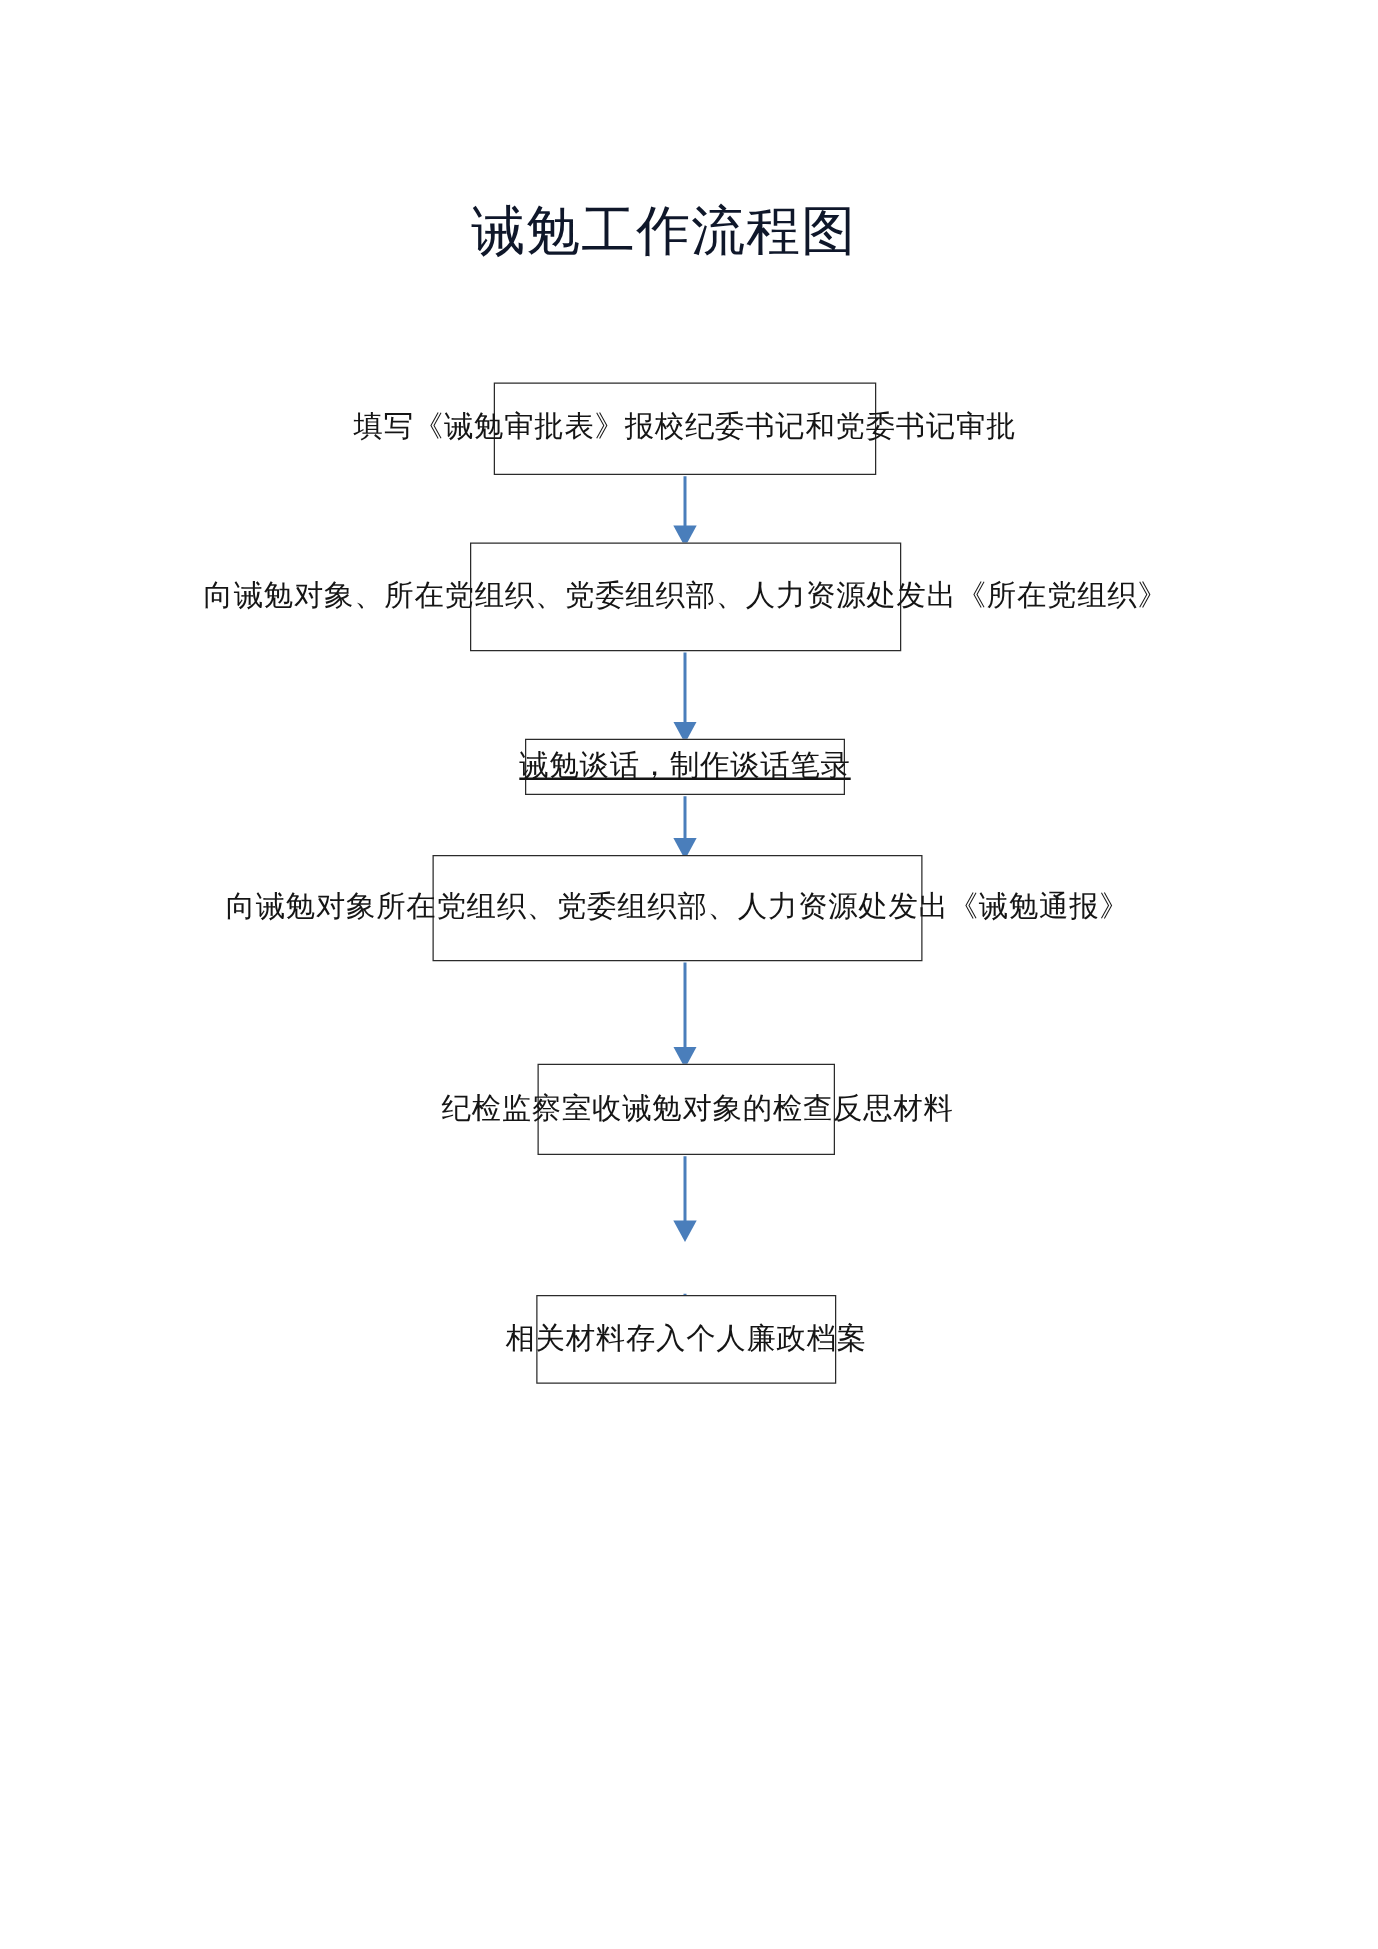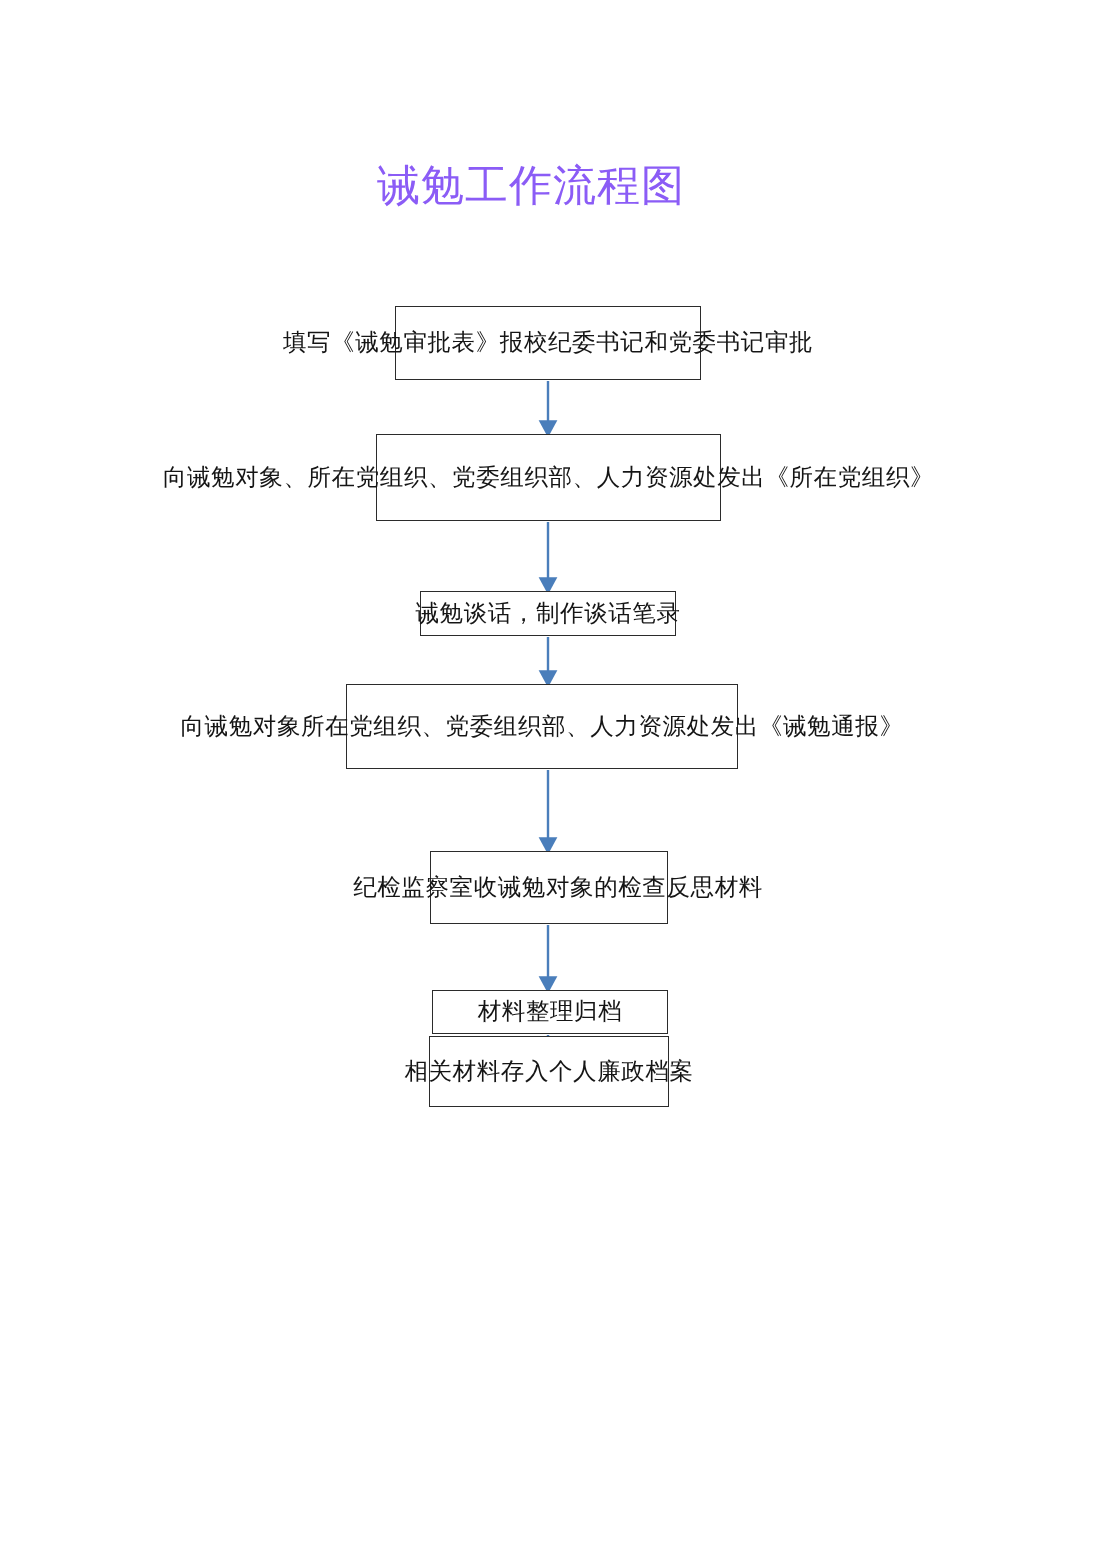--- a/index.html
+++ b/index.html
@@ -21,21 +21,21 @@
   }
   #page-title {
     position: absolute;
     left: 0;
     top: 133px;
     width: 1068px;
     text-align: center;
     font-size: 43px;
     line-height: 1.12;
     letter-spacing: 1px;
-    color: #8b5cf6;
+    color: #0f172a;
     font-weight: 400;
     white-space: nowrap;
   }
   
   #page-title .title-inner {
     display: inline-block;
     transform: translateX(-3px);
   }
 
   .flow-box {
@@ -55,21 +55,21 @@
     padding: 2px 6px;
   }
   .flow-box .line {
     display: block;
     white-space: nowrap;
   }
 
   
   #box-1 { left: 395px; top: 306px;  width: 306px; height: 74px; }
   #box-2 { left: 376px; top: 434px;  width: 345px; height: 87px; }
-  #box-3 { left: 420px; top: 591px;  width: 256px; height: 45px; }
+  #box-3 { left: 420px; top: 591px;  width: 256px; height: 45px; text-decoration: underline; }
   #box-4 { left: 346px; top: 684px;  width: 392px; height: 85px; }
   #box-5 { left: 430px; top: 851px;  width: 238px; height: 73px; padding-left: 24px; }
   #box-6 { left: 432px; top: 990px;  width: 236px; height: 44px; }
   #box-7 { left: 429px; top: 1036px; width: 240px; height: 71px; }
 
   .connector {
     position: absolute;
     left: 0;
     top: 0;
     pointer-events: none;
@@ -128,22 +128,19 @@
   <div class="flow-box" id="box-4">
     <span class="line">向诫勉对象所在党组织、党委组织部、</span>
     <span class="line">人力资源处发出《诫勉通报》</span>
   </div>
 
   <div class="flow-box" id="box-5">
     <span class="line">纪检监察室收诫勉对象</span>
     <span class="line">的检查反思材料</span>
   </div>
 
-  <div class="flow-box" id="box-6">
-    <span class="line">材料整理归档</span>
-  </div>
 
   <div class="flow-box" id="box-7">
     <span class="line">相关材料存入</span>
     <span class="line">个人廉政档案</span>
   </div>
 
 </div>
 
 </body></html>

